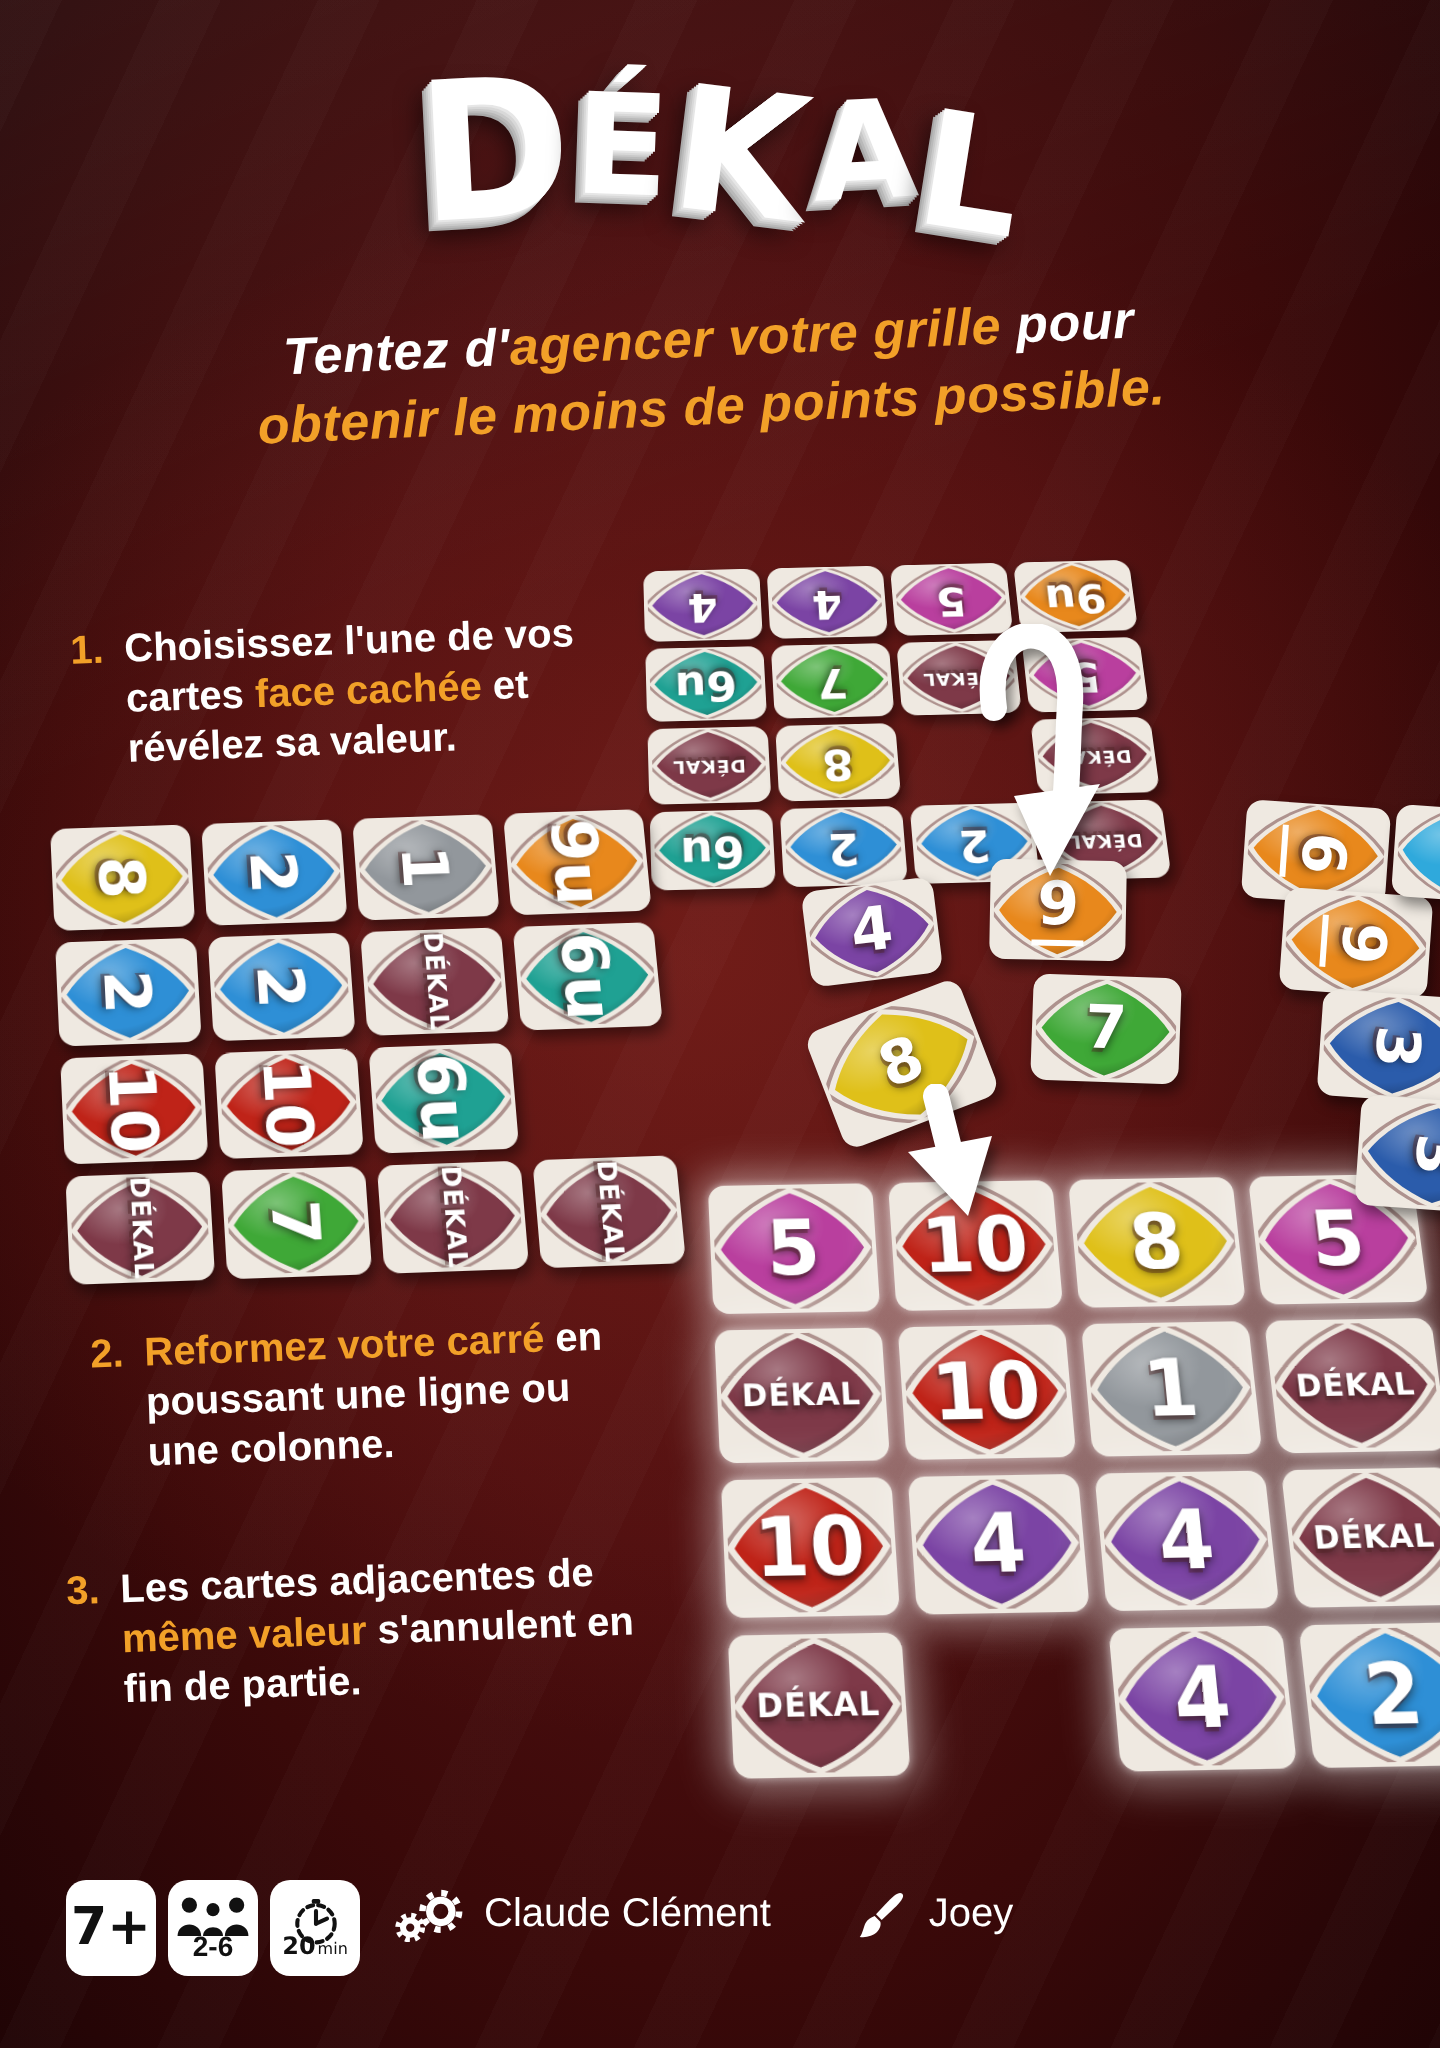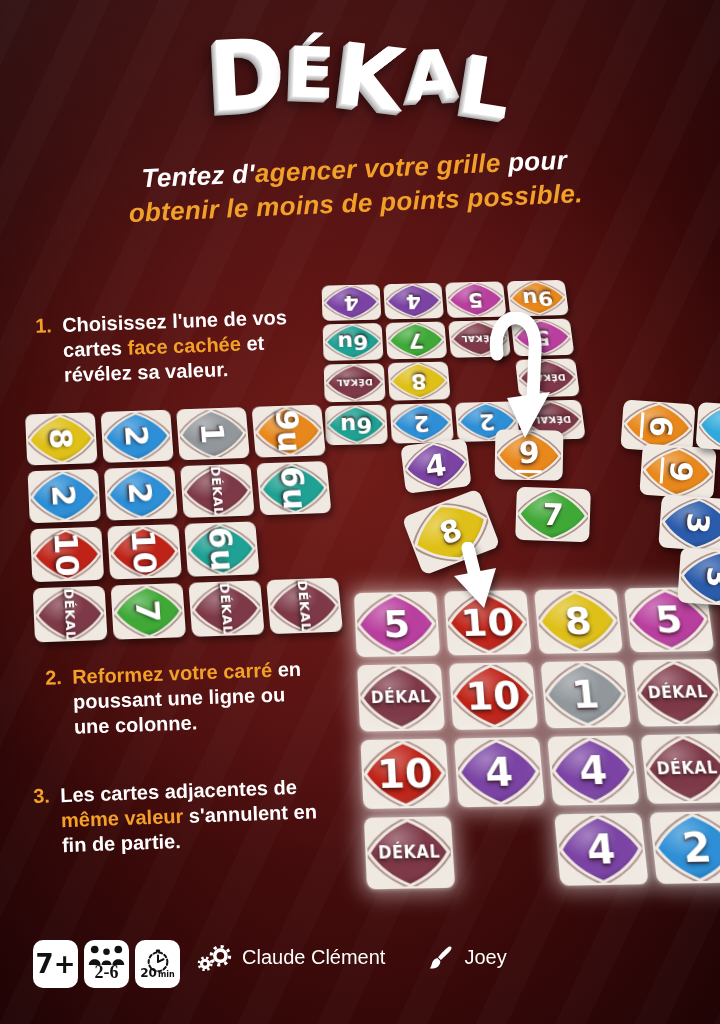--- a/index.html
+++ b/index.html
@@ -73,23 +73,23 @@
   #li{left:697px;top:404px;width:60px;height:46px;transform:rotate(4deg);}
   
   .arrow{position:absolute;filter:drop-shadow(3px 4px 3px rgba(0,0,0,.45));}
   #arrowCurve{left:478px;top:312px;width:86px;height:132px;}
   #arrowDown{left:444px;top:542px;width:62px;height:68px;}
   
   .badges{position:absolute;left:33px;top:940px;display:flex;gap:6px;}
   .badge{width:45px;height:48px;background:#fff;border-radius:10px;color:#111;
          display:flex;flex-direction:column;align-items:center;justify-content:center;box-sizing:border-box;}
   .badge .age{font-size:26px;font-weight:bold;font-family:"DejaVu Sans",sans-serif;}
-  .badge .bnum{font-size:18px;font-weight:bold;margin-top:-3px;font-family:Liberation Serif, serif;}
+  .badge .bnum{font-size:14px;font-weight:bold;margin-top:-3px;font-family:Liberation Sans, sans-serif;}
   .badge .tnum{font-size:12px;font-weight:bold;margin-top:-7px;font-family:"DejaVu Sans",sans-serif;}
-  .badge .tnum .mm{font-size:8px;font-weight:bold;margin-left:1px;text-align:center;}
+  .badge .tnum .mm{font-size:8px;font-weight:normal;margin-left:1px;text-align:center;}
   .ftext{position:absolute;left:197px;top:932px;color:#fff;}
   .contents{font-size:15.5px;margin:0;}
   .contents sup{font-size:9px;}
   .credits{margin:12px 0 0 0;display:flex;align-items:center;font-size:20px;}
   .credits .gi{margin-right:9px;} .credits .bi{margin:0 12px 0 44px;}
 </style>
 </head>
 <body>
 
 <div class="page">

